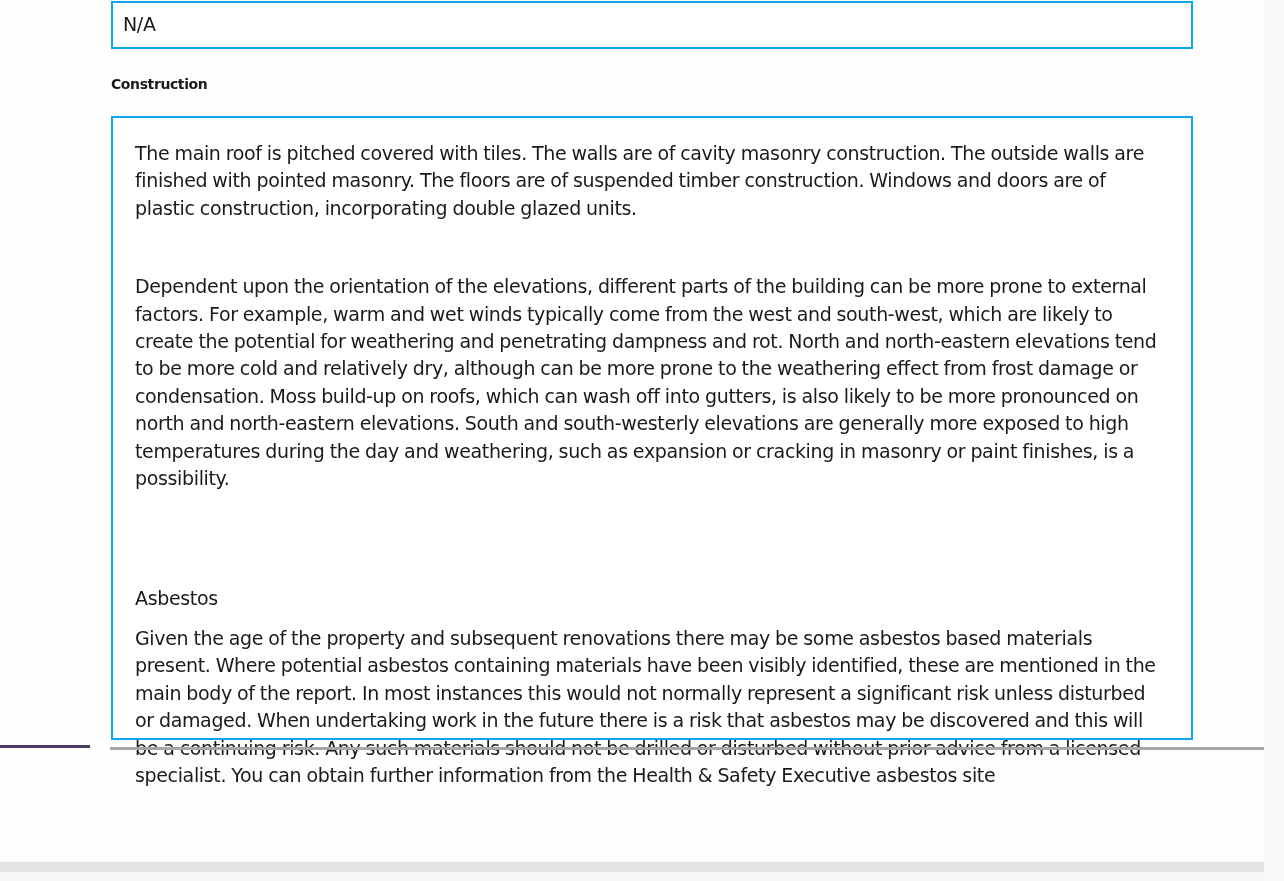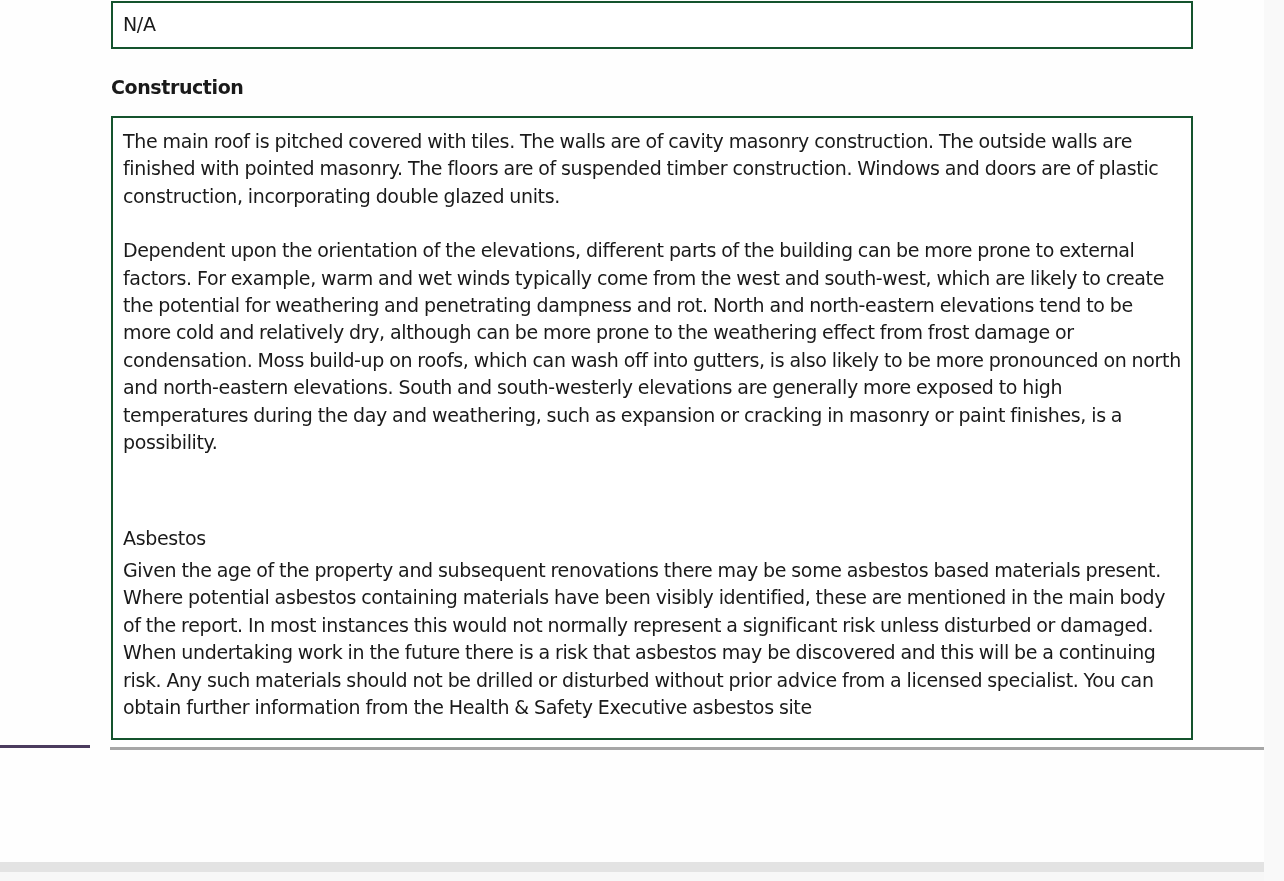--- a/index.html
+++ b/index.html
@@ -43,53 +43,53 @@
     left: 0;
     top: 872px;
     width: 1264px;
     height: 9px;
     background: #f7f7f7;
   }
   .box {
     position: absolute;
     left: 111px;
     width: 1082px;
-    border: 2px solid #14532d;
+    border: 2px solid #0ea5e9;
     background: #ffffff;
     box-sizing: border-box;
     color: #1a1a1a;
     font-size: 19px;
     letter-spacing: -0.35px;
     word-spacing: -0.5px;
   }
   .box-na {
     top: 1px;
     height: 48px;
     padding: 10px 10px 0 10px;
   }
   .box-construction {
     top: 116px;
     height: 624px;
     padding: 10px 10px 0 10px;
     line-height: 27.4px;
   }
   .box-construction p {
-    margin: 0;
+    margin: 12px;
   }
   .box-construction .para-gap {
     height: 27px;
   }
   .box-construction .para-gap-lg {
     height: 69px;
   }
   .section-heading {
     position: absolute;
     left: 111px;
     top: 76px;
-    font-size: 19px;
+    font-size: 14px;
     font-weight: bold;
     color: #1a1a1a;
     letter-spacing: -0.4px;
   }
   .left-accent {
     position: absolute;
     left: 0;
     top: 745px;
     width: 90px;
     height: 3px;

